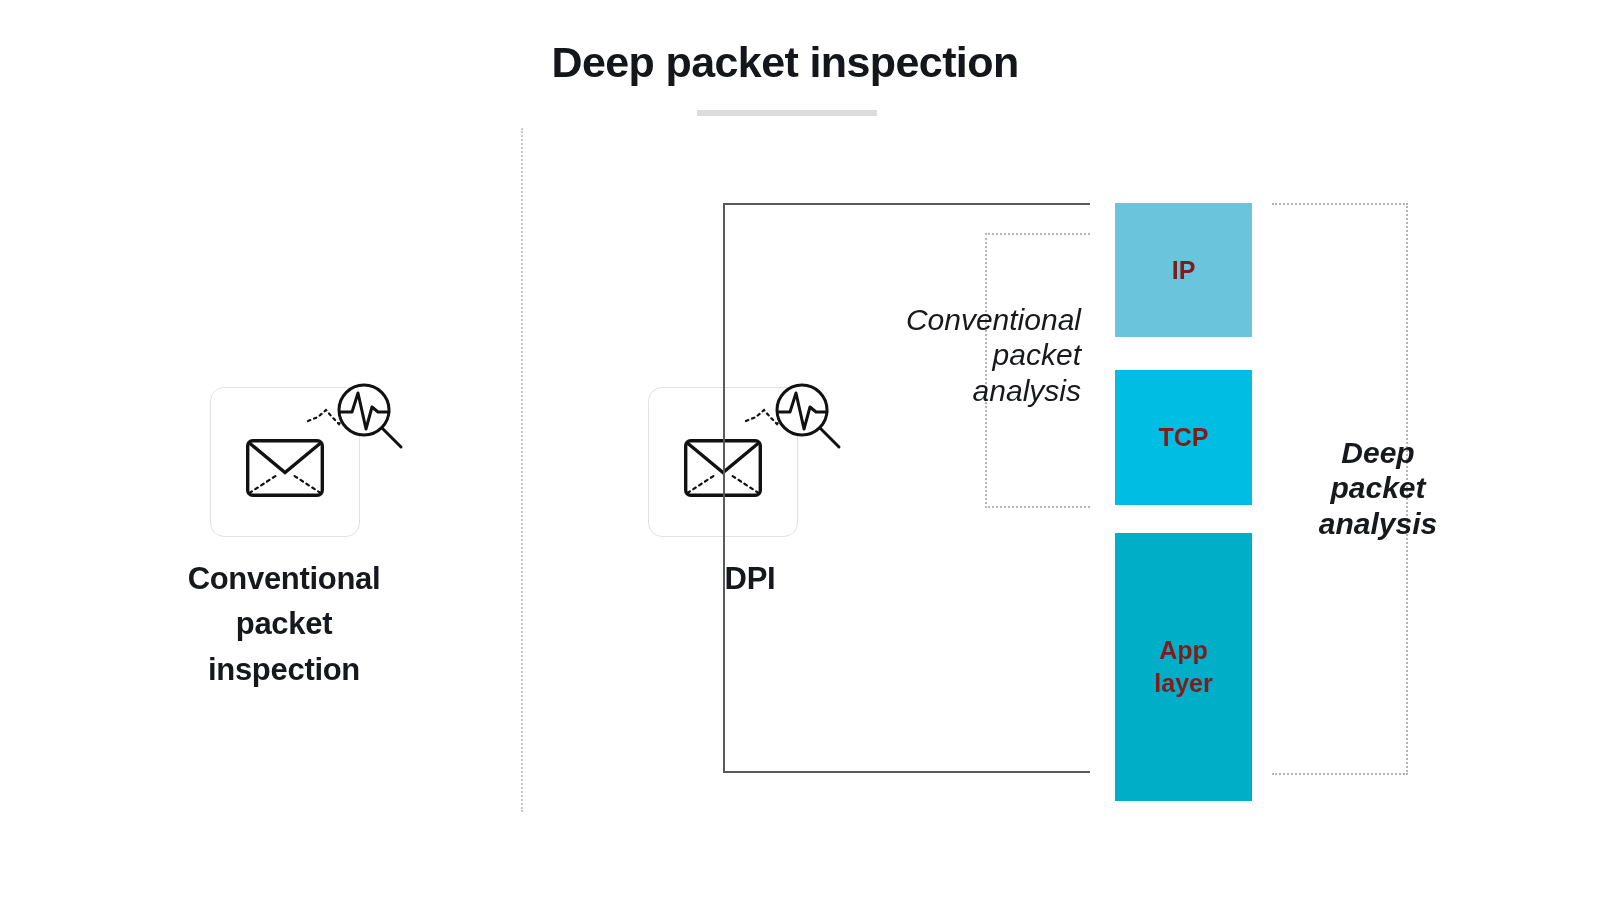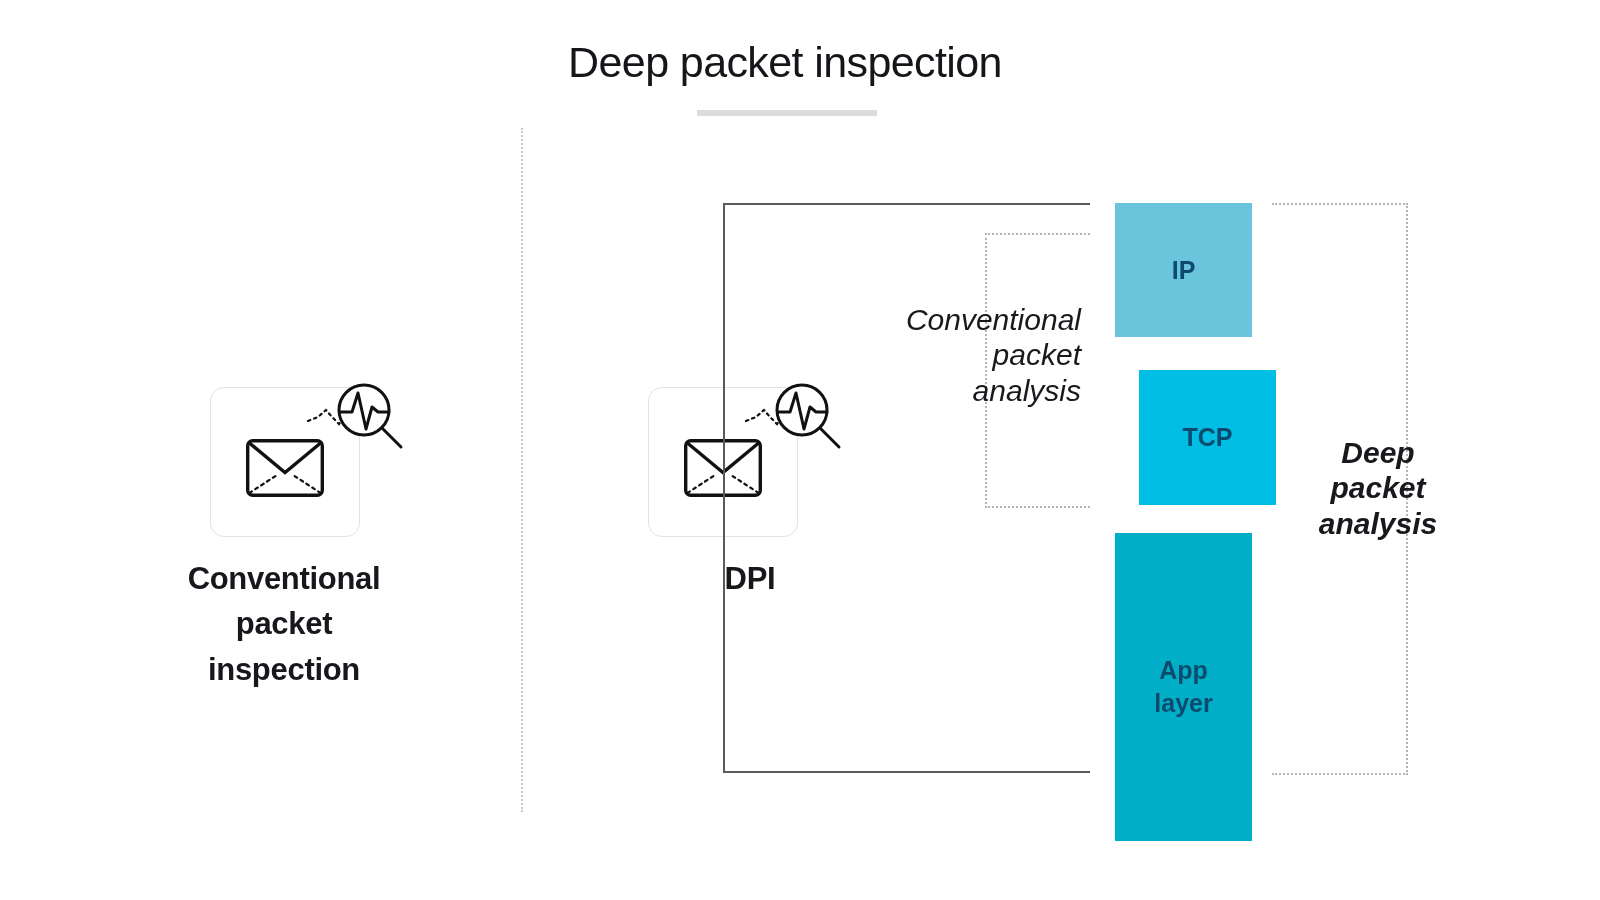--- a/index.html
+++ b/index.html
@@ -20,21 +20,21 @@
   }
 
   
   .title {
     position: absolute;
     left: 0;
     top: 38px;
     width: 1570px;
     text-align: center;
     font-size: 43px;
-    font-weight: normal;
+    font-weight: bold;
     letter-spacing: -0.6px;
     color: #15161a;
   }
   .title-rule {
     position: absolute;
     left: 697px;
     top: 110px;
     width: 180px;
     height: 6px;
     background: #dcdcdc;
@@ -93,29 +93,29 @@
   }
 
   
   .block {
     position: absolute;
     left: 1115px;
     width: 137px;
     display: flex;
     align-items: center;
     justify-content: center;
-    color: #0c4a6e;
+    color: #7f1d1d;
     font-weight: bold;
     font-size: 25px;
     line-height: 1.32;
     text-align: center;
   }
   #block-ip    { top: 203px; height: 134px; }
-  #block-tcp   { top: 370px; height: 135px; margin-left: 24px; }
-  #block-app   { top: 533px; height: 308px; align-items: center; }
+  #block-tcp   { top: 370px; height: 135px; }
+  #block-app   { top: 533px; height: 268px; align-items: center; }
 
   
   .bracket-solid {
     position: absolute;
     left: 723px;
     top: 203px;
     width: 367px;
     height: 570px;
     border-left: 2px solid #5a5a5a;
     border-top: 2px solid #5a5a5a;

